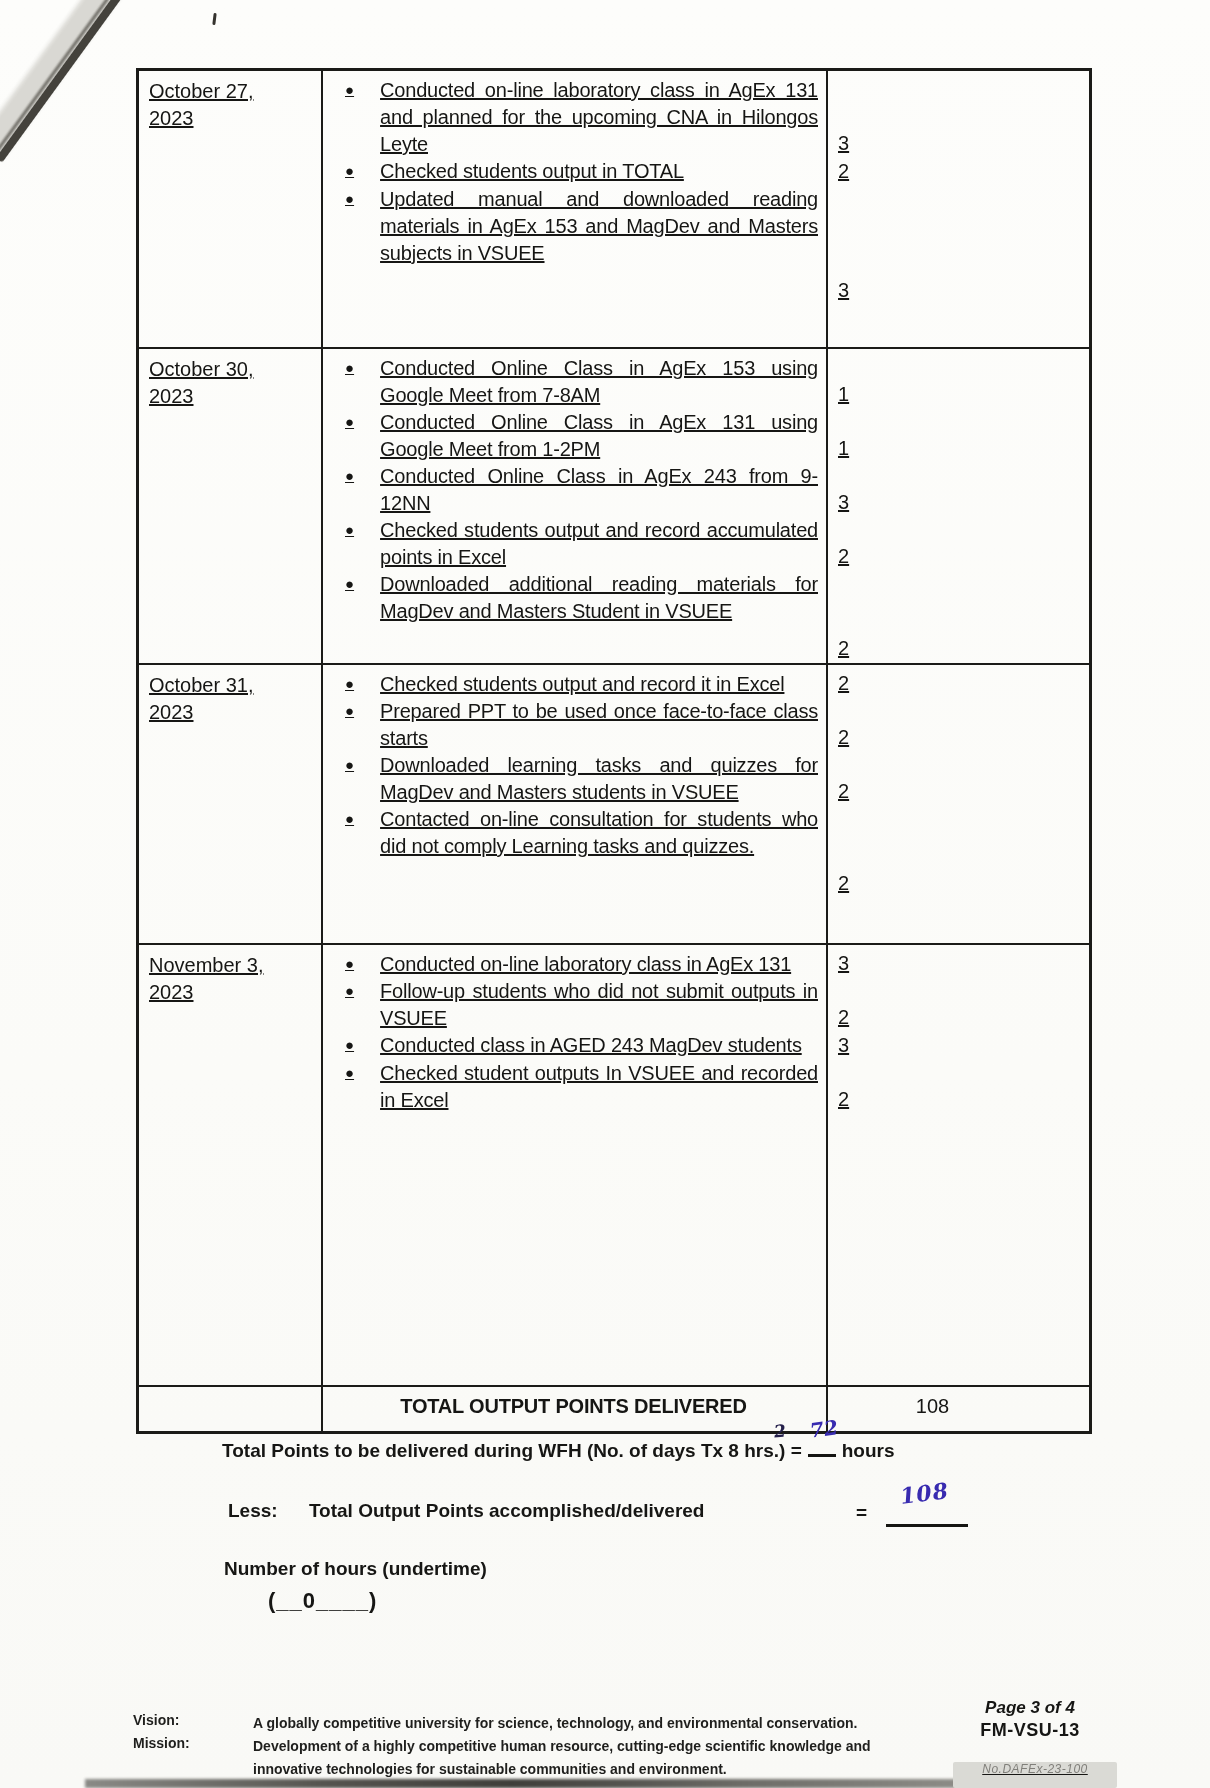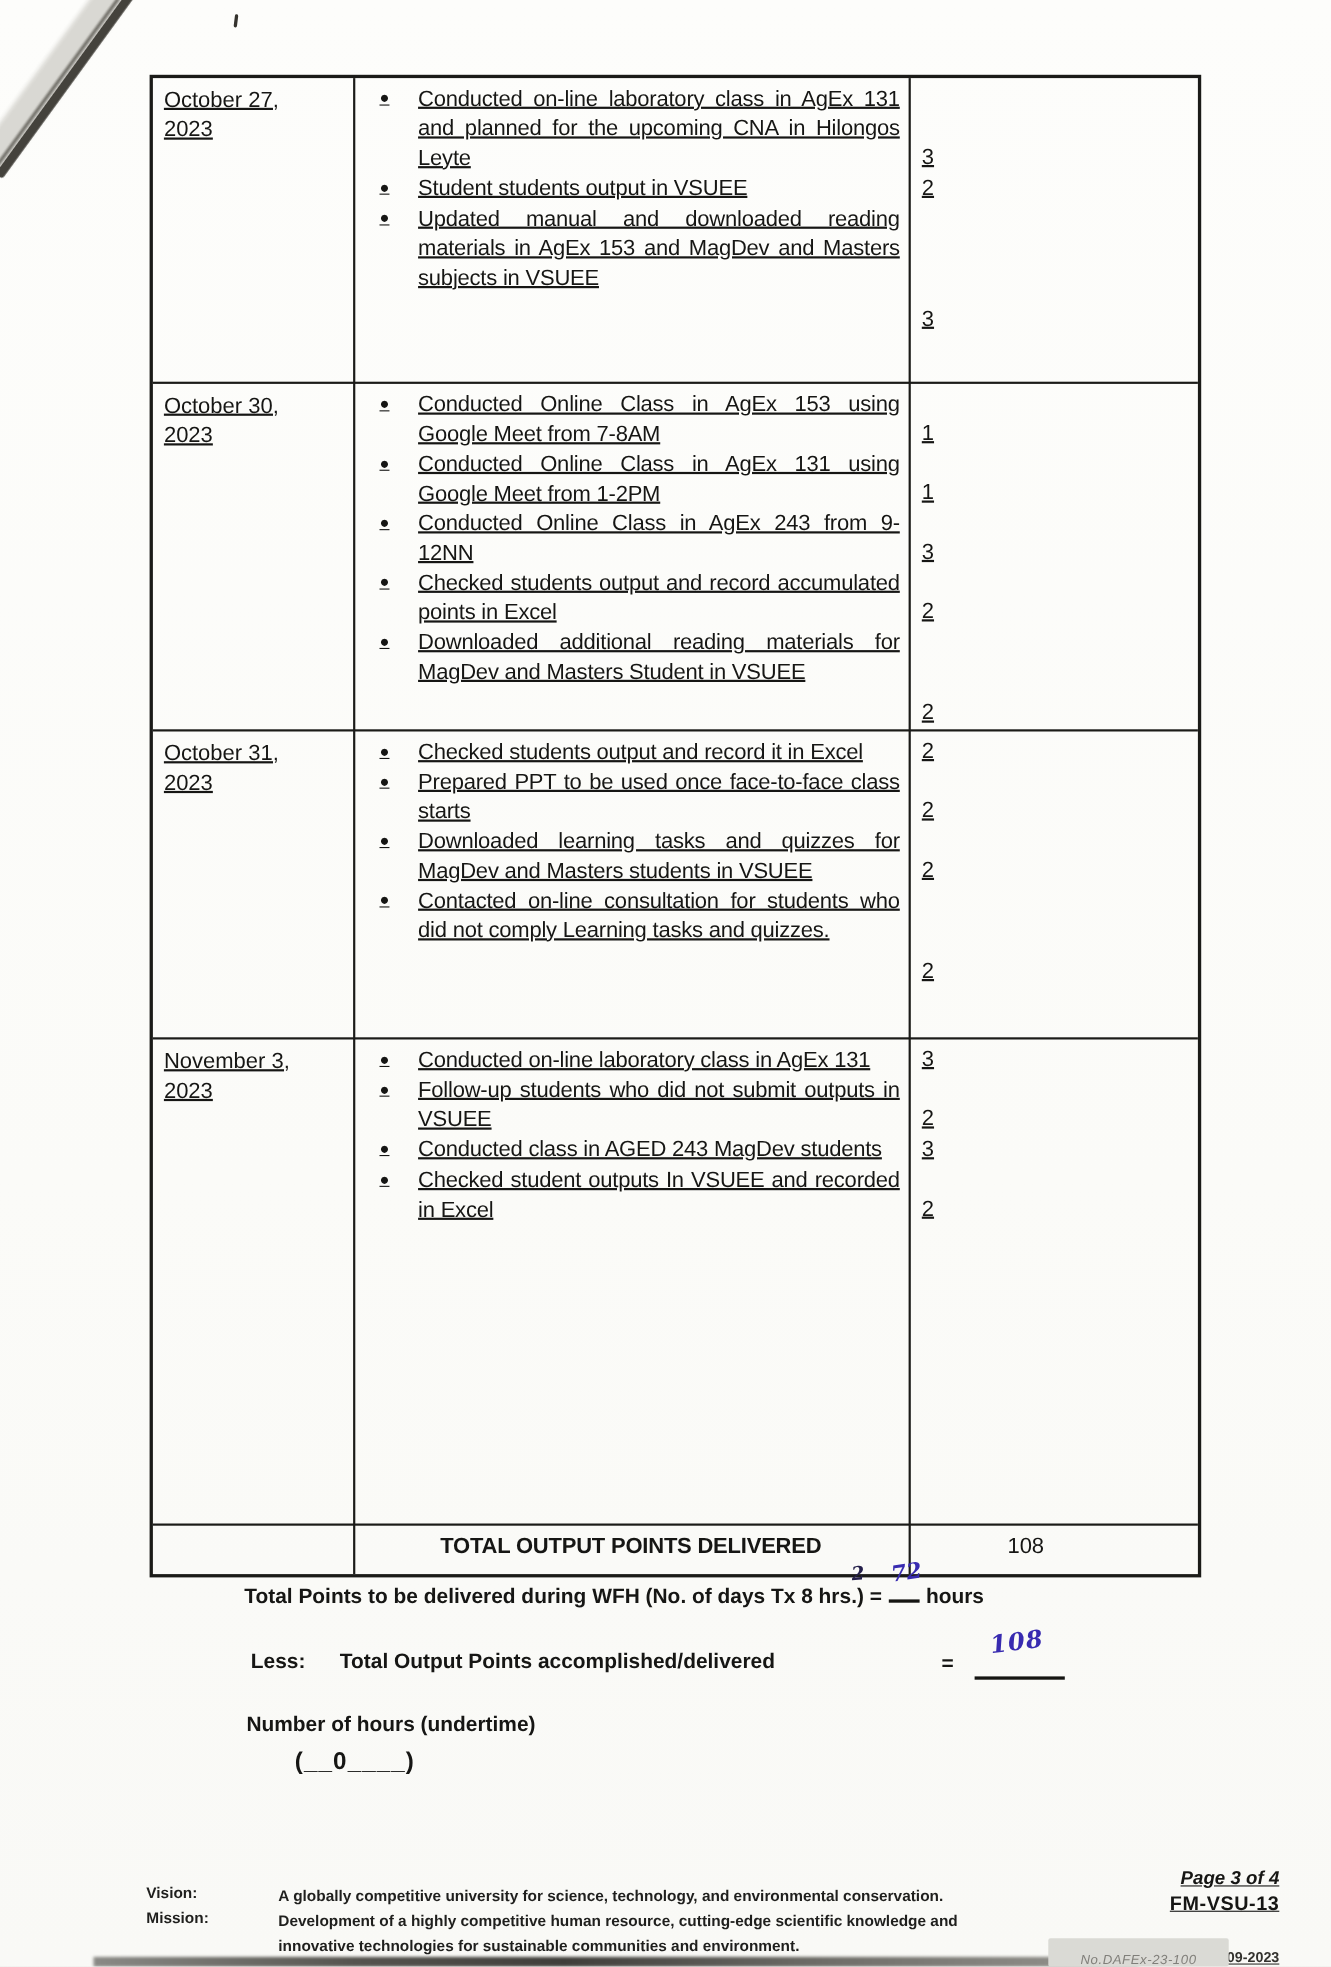--- a/index.html
+++ b/index.html
@@ -49,26 +49,26 @@
   .less .lbl{margin-right:26px;text-align:right;}
   .less .eq{position:absolute;left:628px;top:2px;}
   .less .valwrap{position:absolute;left:658px;top:0;width:82px;height:24px;border-bottom:3px solid #151512;}
   .hw108{position:absolute;left:14px;top:-20px;font-size:22px;transform:rotate(-7deg);letter-spacing:1px;}
   .undertime-label{left:224px;top:1558px;}
   .undertime-val{left:236px;top:1588px;font-size:22px;letter-spacing:1px;margin-left:32px;}
 
   
   .f-label{position:absolute;left:133px;font-weight:bold;font-size:14px;color:#1f1f1d;}
   .f-text{position:absolute;left:253px;top:1712px;width:672px;font-weight:bold;font-size:14px;line-height:23px;color:#1f1f1d;}
-  .f-right{position:absolute;left:963px;width:200px;text-align:right;text-decoration:underline;}
+  .f-right{position:absolute;left:930px;width:200px;text-align:center;}
   .f-page{top:1698px;font-style:italic;font-weight:bold;font-size:17px;}
   .f-code{top:1720px;font-weight:bold;font-size:18px;letter-spacing:.5px;}
   .f-ver{top:1746px;font-weight:600;font-size:13px;color:#33322e;margin-top:26px;}
   .stamp{position:absolute;left:953px;top:1762px;width:164px;height:26px;background:#dadad5;border-radius:2px;
-         display:flex;align-items:flex-end;justify-content:center;}
+         display:flex;align-items:flex-start;justify-content:center;text-decoration:underline;}
   .stamp span{font-style:italic;font-size:12px;color:#807f7a;letter-spacing:.5px;}
 </style>
 </head>
 <body>
 
 <div class="page">
 
   <div class="corner-light"></div>
   <div class="corner-dark"></div>
   <div class="corner-dark2"></div>
@@ -87,21 +87,21 @@
       <div class="items">
         <div class="ct">
           <span class="bu">●</span>
           <div class="tx">Conducted on-line laboratory class in AgEx 131 and planned for the upcoming CNA in Hilongos Leyte</div>
         </div>
         <div class="cp">
             <span>3</span>
           </div>
         <div class="ct">
           <span class="bu">●</span>
-          <div class="tx">Student students output in VSUEE</div>
+          <div class="tx">Checked students output in TOTAL</div>
         </div>
         <div class="cp">
             <span>2</span>
           </div>
         <div class="ct pb">
           <span class="bu">●</span>
           <div class="tx">Updated manual and downloaded reading materials in AgEx 153 and MagDev and Masters subjects in VSUEE</div>
         </div>
         <div class="cp">
             <span>3</span>

